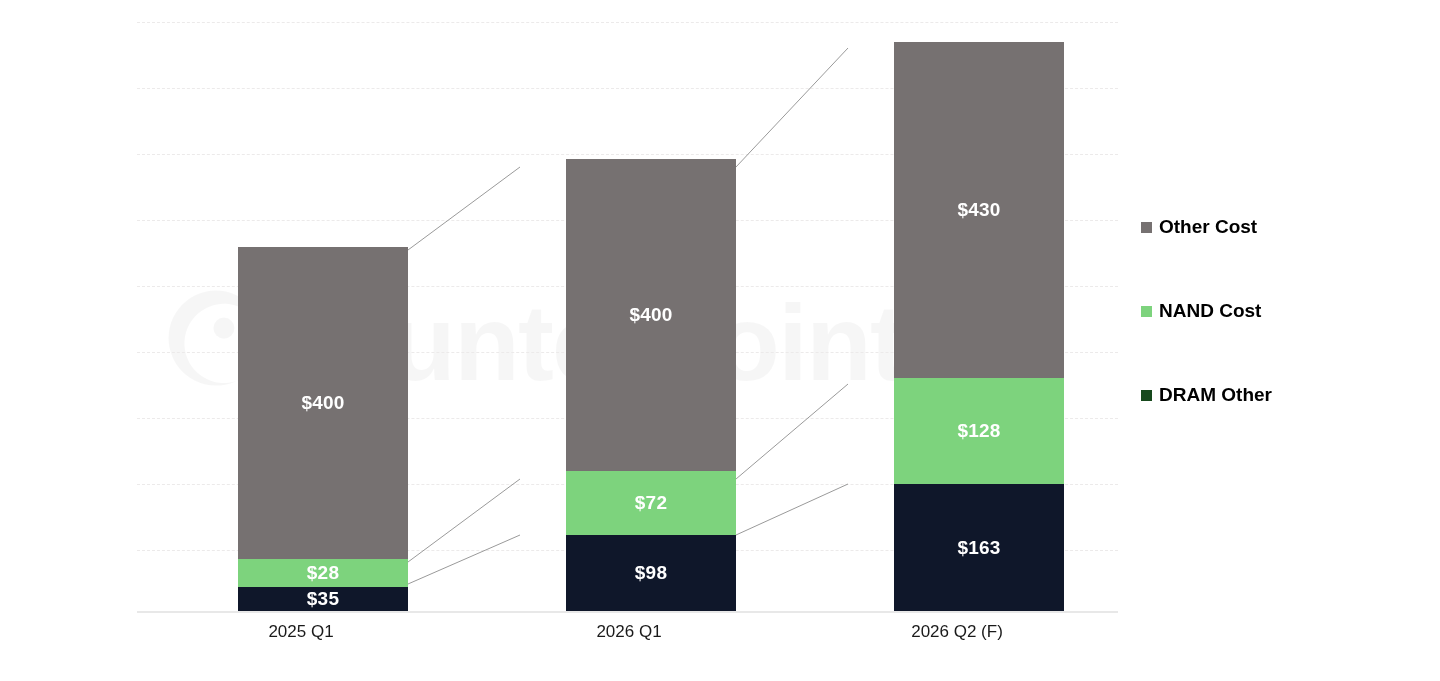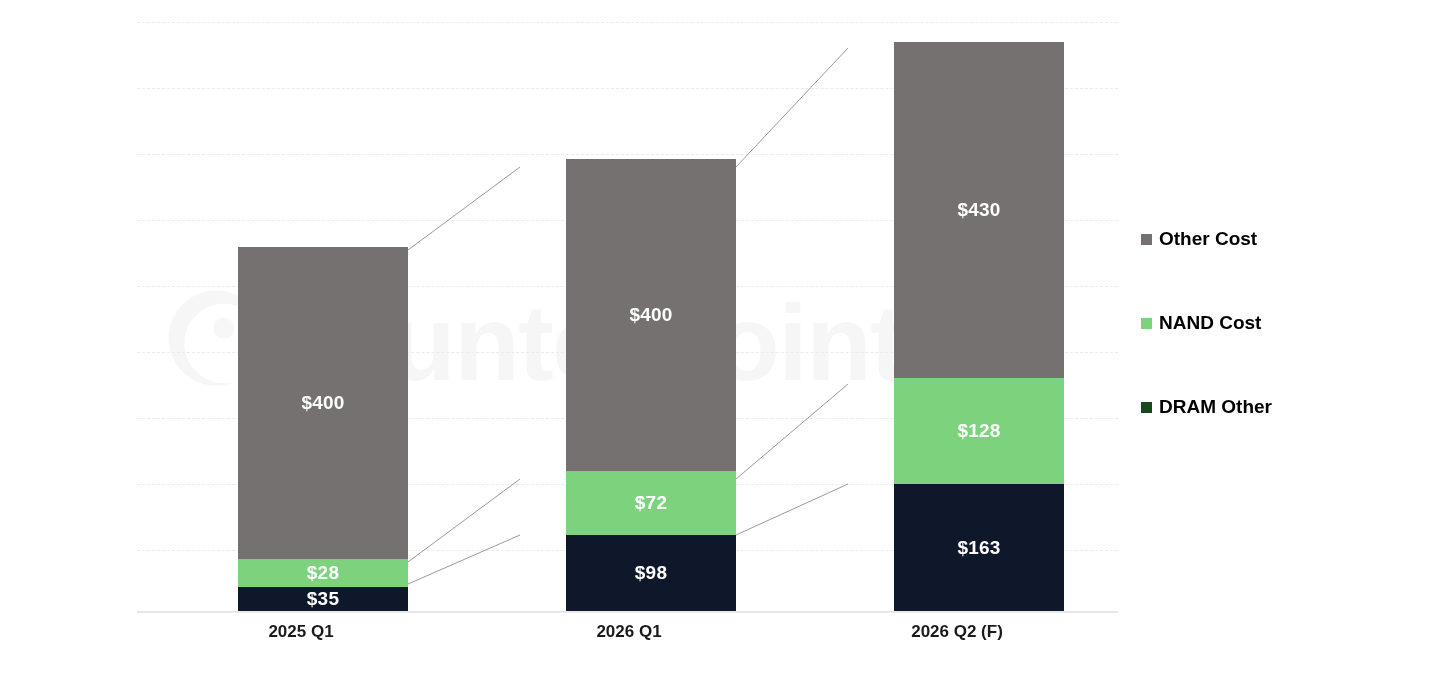--- a/index.html
+++ b/index.html
@@ -77,27 +77,27 @@
 
   #connectors { position: absolute; left: 0; top: 0; z-index: 5; pointer-events: none; }
 
   
   .xtick {
     position: absolute;
     top: 622px;
     width: 260px;
     text-align: center;
     font-size: 17px;
-    font-weight: bold;
+    font-weight: normal;
     color: #1a1a1a;
     z-index: 4;
   }
 
   
-  #legend { position: absolute; left: 1141px; top: 228px; z-index: 6; }
+  #legend { position: absolute; left: 1141px; top: 216px; z-index: 6; }
   .legend-item {
     display: flex;
     align-items: center;
     height: 22px;
     margin-bottom: 62px;
   }
   .legend-swatch {
     width: 11px; height: 11px;
     margin-right: 7px;
     flex: 0 0 auto;

